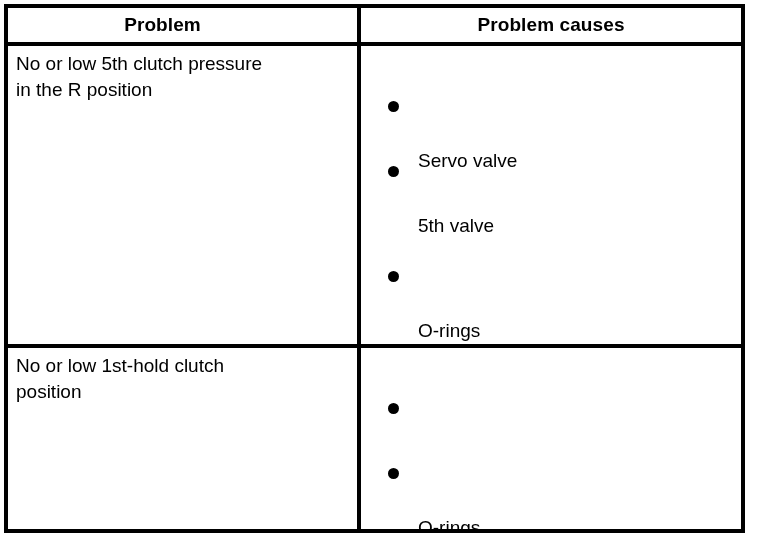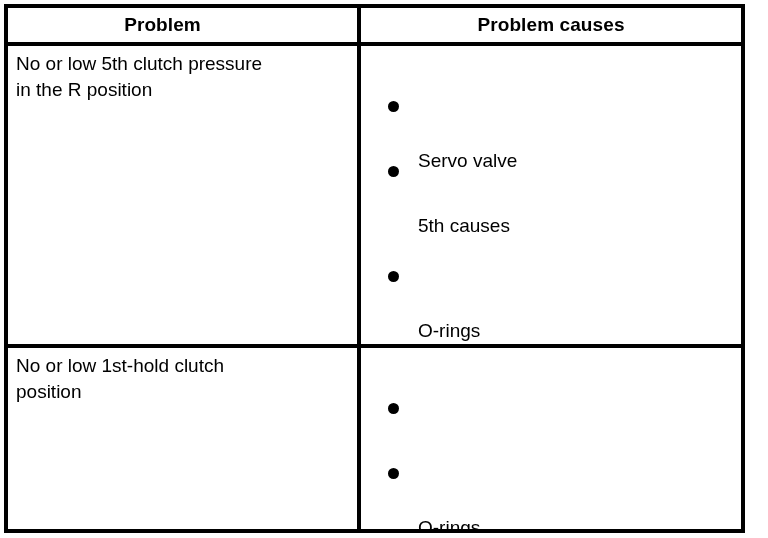--- a/index.html
+++ b/index.html
@@ -166,21 +166,21 @@
       </div>
       <div class="cell-causes">
 
         <div class="cause-group g0">
           <span class="bullet"></span>
           <span class="cause-label">Servo valve</span>
         </div>
 
         <div class="cause-group g1">
           <span class="bullet"></span>
-          <span class="cause-label">5th causes</span>
+          <span class="cause-label">5th valve</span>
         </div>
 
         <div class="cause-group g2">
           <span class="bullet"></span>
           <span class="cause-label">O-rings</span>
         </div>
 
       </div>
     </div>
 

